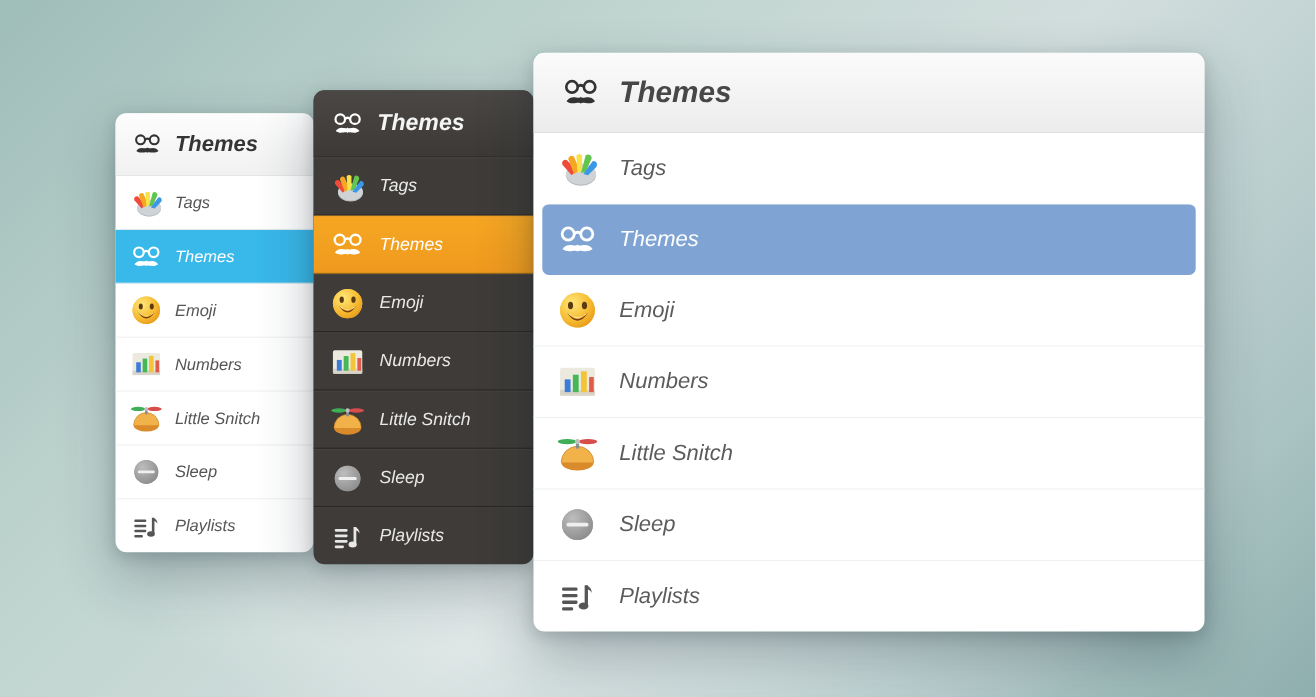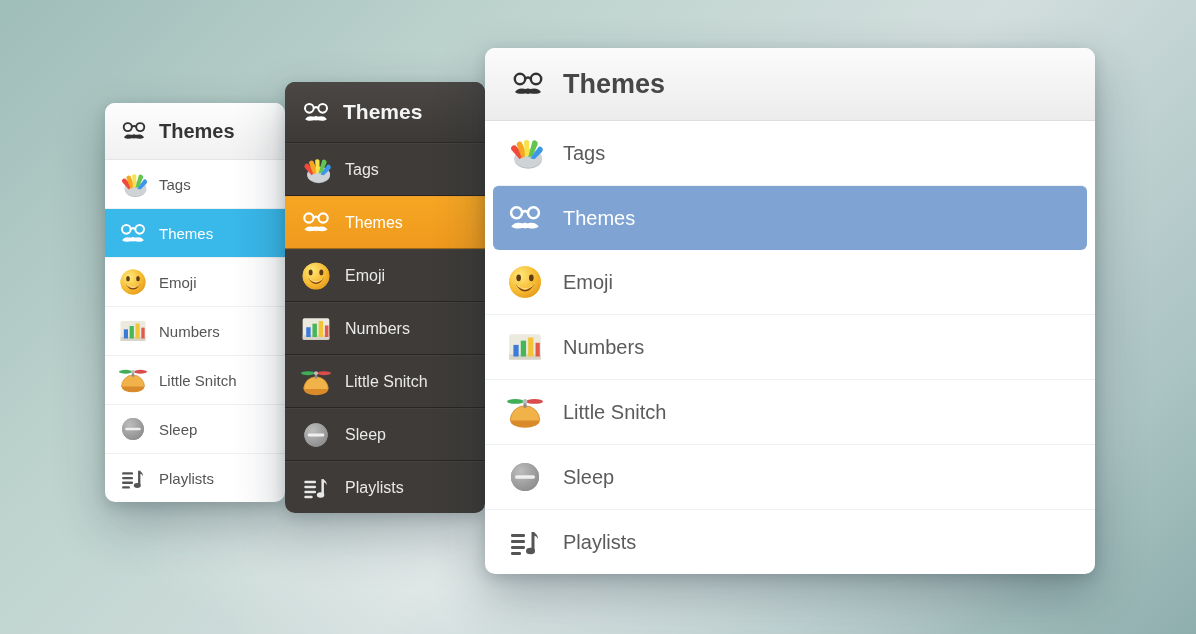--- a/index.html
+++ b/index.html
@@ -2,21 +2,21 @@
 <html><head>
 <meta charset="utf-8">
 <style>
   html,body{margin:0;padding:0;width:1196px;height:634px;overflow:hidden;font-family:-apple-system,"Helvetica Neue",Helvetica,Arial,sans-serif;}
   .stage{position:relative;width:1196px;height:634px;
     background:
       radial-gradient(ellipse 900px 500px at 50% 65%, rgba(255,255,255,0.85), rgba(255,255,255,0) 60%),
       linear-gradient(135deg,#9fbdb9 0%,#bfd4cf 30%,#d2dedd 55%,#aac3c3 85%,#8eaead 100%);
   }
 
-  .panel{position:absolute;border-radius:10px;box-shadow:0 22px 50px rgba(20,40,50,0.30),0 4px 14px rgba(20,40,50,0.18);}
+  .panel{position:absolute;border-radius:10px;box-shadow:0 22px 50px rgba(20,40,50,0.30),0 4px 14px rgba(20,40,50,0.18);font-style:italic;}
   .hdr{display:flex;align-items:center;font-weight:700;border-top-left-radius:10px;border-top-right-radius:10px;}
   .row{display:flex;align-items:center;cursor:pointer;}
   .ico{flex:0 0 auto;display:flex;align-items:center;justify-content:center;}
   .chev{flex:0 0 auto;margin-left:auto;}
 
   
   #pA{left:105px;top:103px;width:180px;background:#ffffff;}
   #pA .hdr{height:56px;padding:0 14px;font-size:20px;color:#353535;background:linear-gradient(#fdfdfd,#f1f1f1);border-bottom:1px solid #e5e5e5;}
   #pA .hdr .ico{width:30px;height:30px;margin-right:10px;}
   #pA .row{height:48px;padding:0 12px;font-size:15px;color:#555;border-bottom:1px solid #f0f0f0;}

